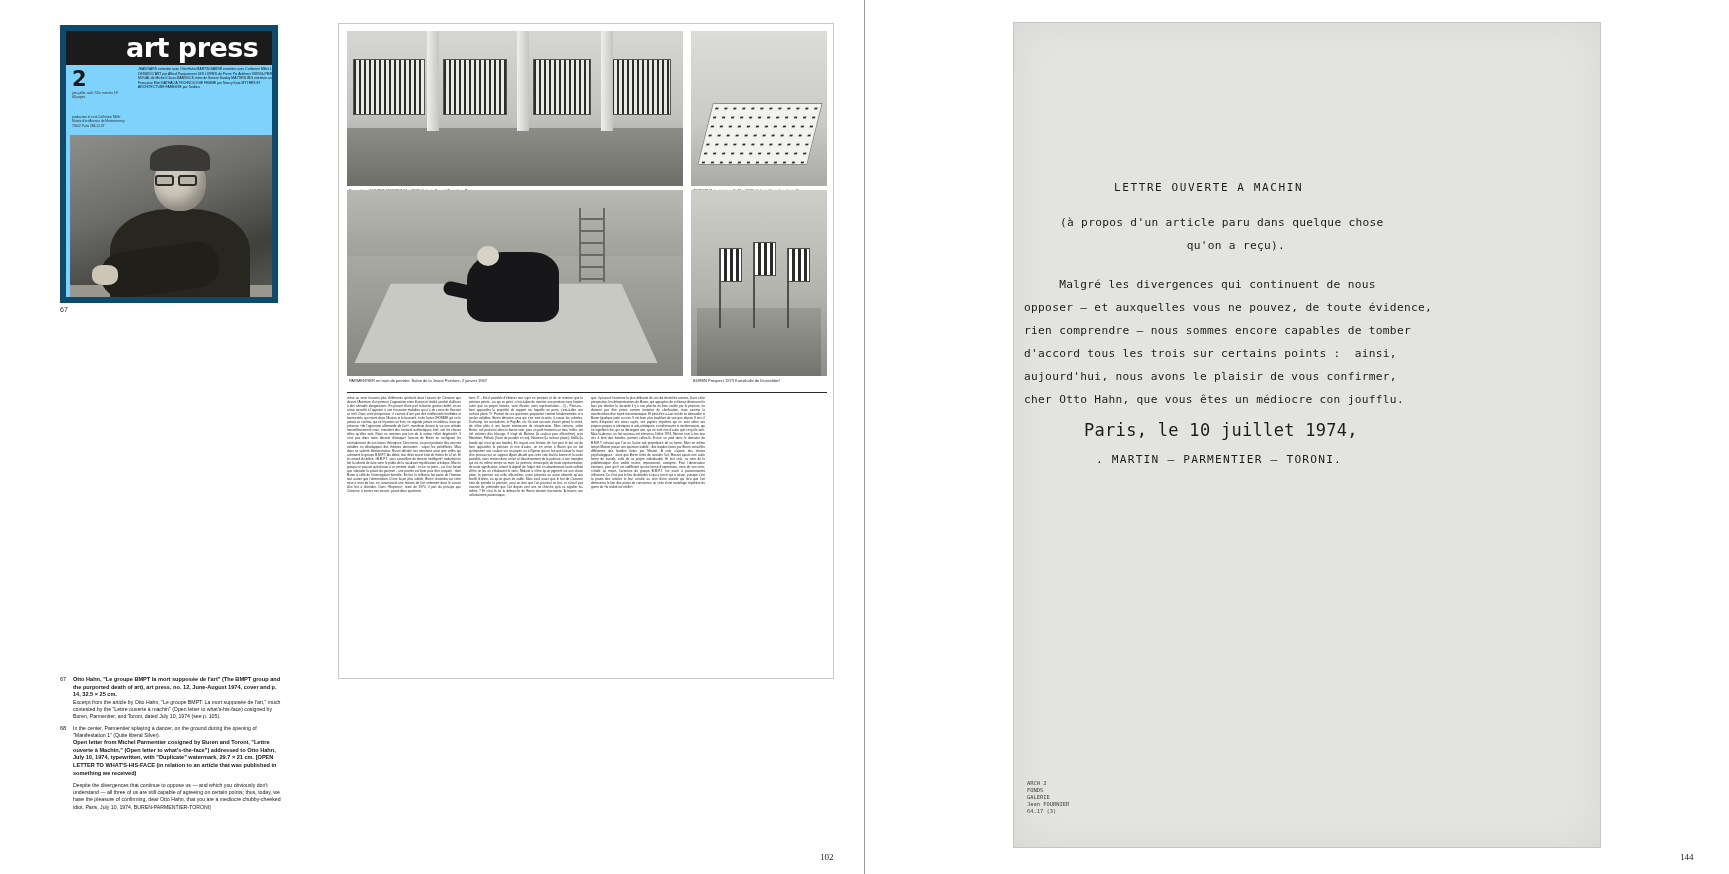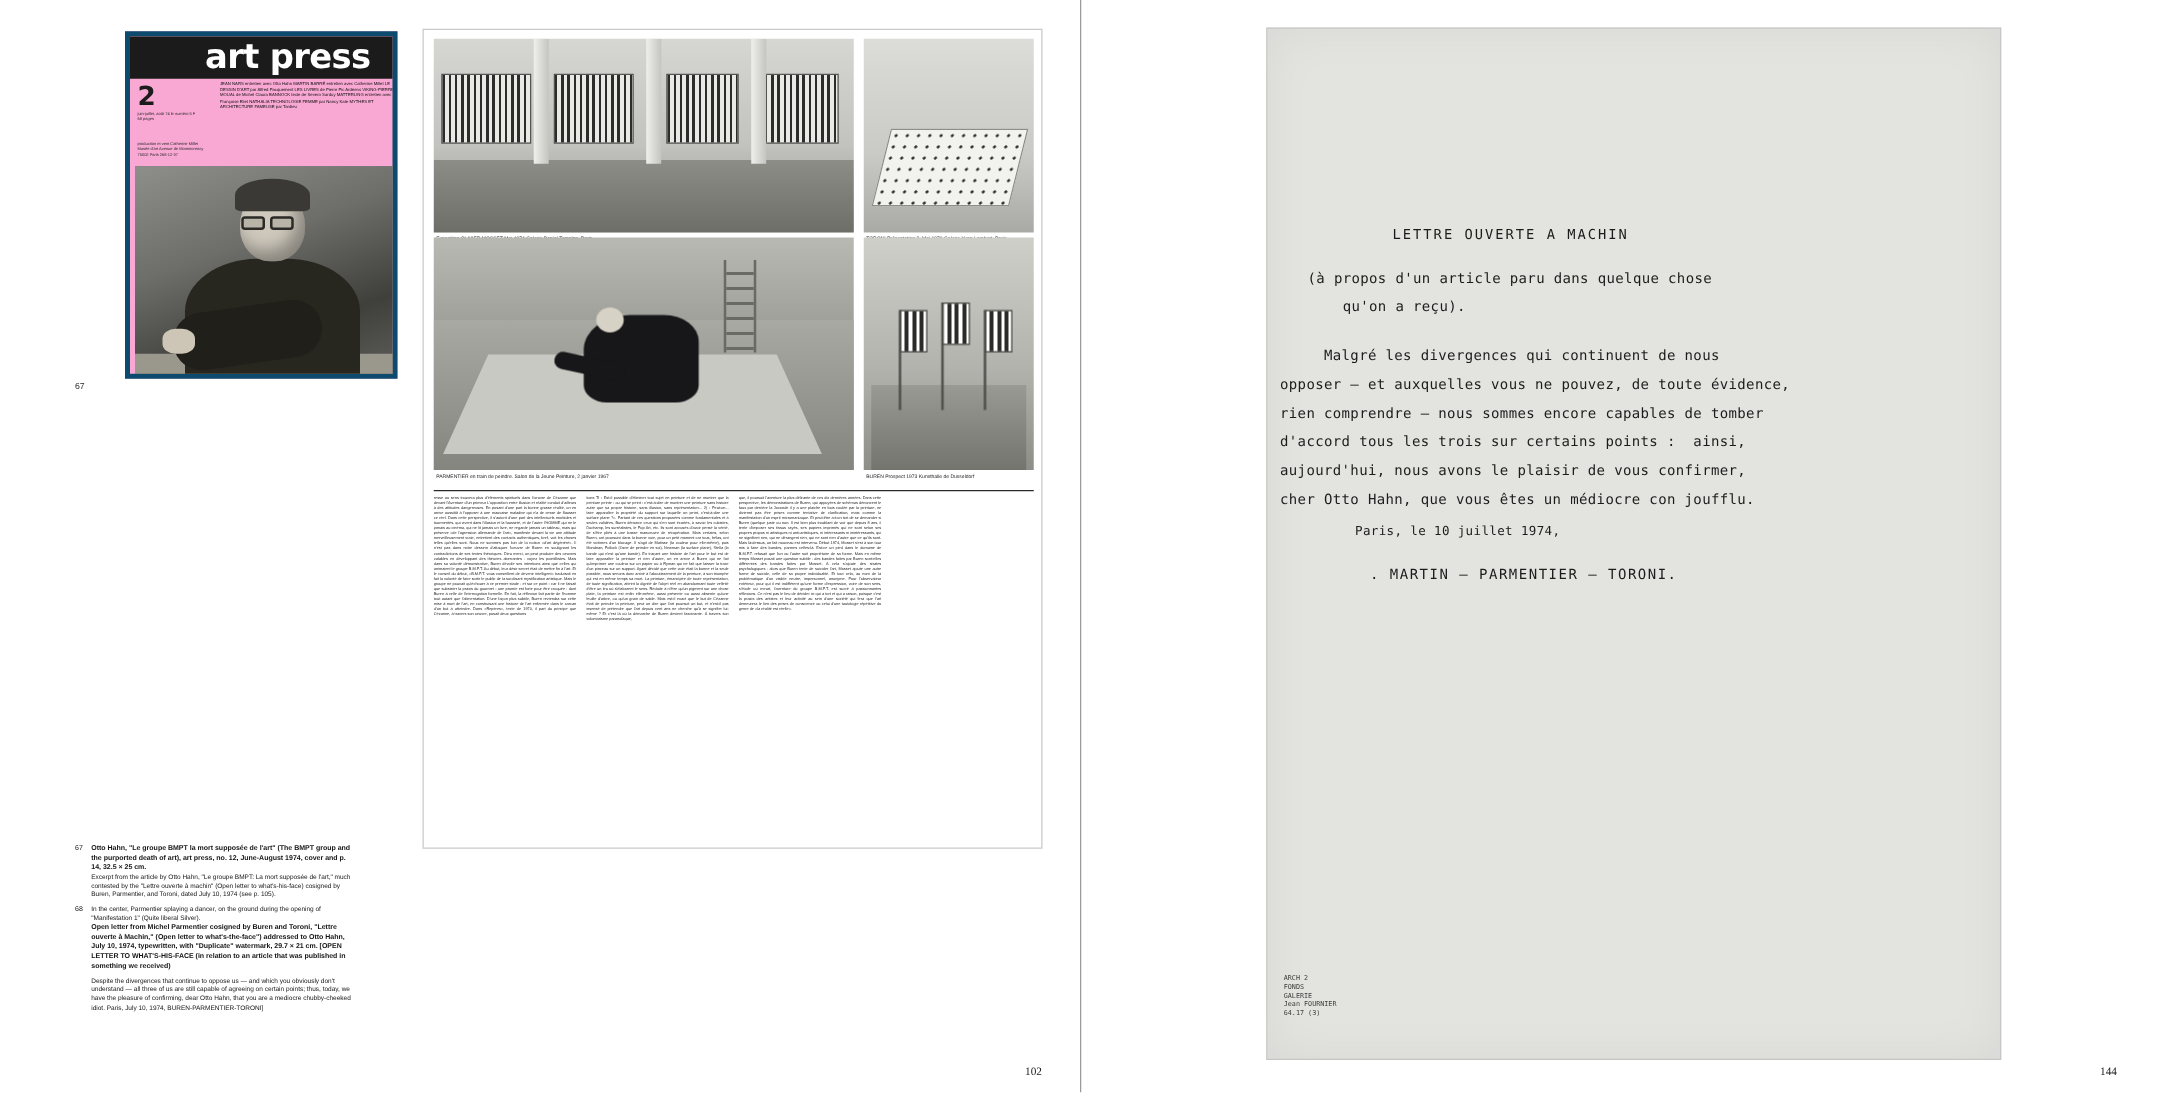--- a/index.html
+++ b/index.html
@@ -27,24 +27,23 @@
     position: absolute;
     left: 0; top: 0;
     width: 864px; height: 874px;
   }
 
   
   .cover {
     position: absolute;
     left: 60px; top: 25px;
     width: 218px; height: 278px;
-    background: #f9a8d4;
-    border: 4px solid #0c4a6e;
+    background: #7dd3fc;
+    border: 6px solid #0c4a6e;
     overflow: hidden;
-    margin-left: 40px;
   }
   .cover-masthead {
     position: absolute; left: 0; top: 0;
     width: 218px; height: 34px;
     background: #1b1b1b;
     color: #ffffff;
   }
   .cover-masthead .mh-text {
     position: absolute; left: 60px; top: 2px;
     font-family: "DejaVu Sans", sans-serif;
@@ -268,43 +267,44 @@
   .letter-title {
     position: absolute;
     left: 100px; top: 158px;
     font-family: "DejaVu Sans Mono", monospace;
     font-size: 11px;
     letter-spacing: 1.6px;
     color: #1c1c1c;
   }
   .letter-sub {
     position: absolute;
-    left: 32px; top: 188px;
+    left: 46px; top: 188px;
     font-family: "DejaVu Sans Mono", monospace;
     font-size: 11.2px;
     line-height: 23px;
     letter-spacing: 0.3px;
     color: #1c1c1c;
     white-space: pre;
+    text-align: center;
   }
   .letter-main {
     position: absolute;
     left: 10px; top: 250px;
     font-family: "DejaVu Sans Mono", monospace;
     font-size: 11.2px;
     line-height: 23px;
     letter-spacing: 0.3px;
     color: #1c1c1c;
     white-space: pre;
   }
   .letter-place {
     position: absolute;
     left: 70px; top: 397px;
     font-family: "DejaVu Sans Mono", monospace;
-    font-size: 10px;
+    font-size: 17px;
     letter-spacing: 0.3px;
     color: #1c1c1c;
   }
   .letter-sign {
     position: absolute;
     left: 82px; top: 430px;
     font-family: "DejaVu Sans Mono", monospace;
     font-size: 11.2px;
     letter-spacing: 1.2px;
     color: #1c1c1c;

